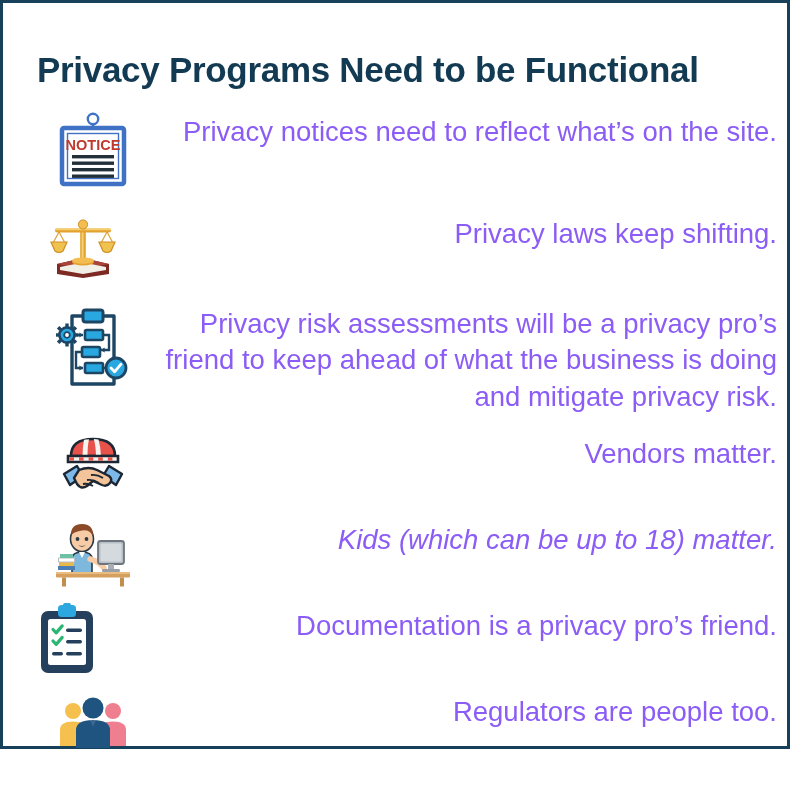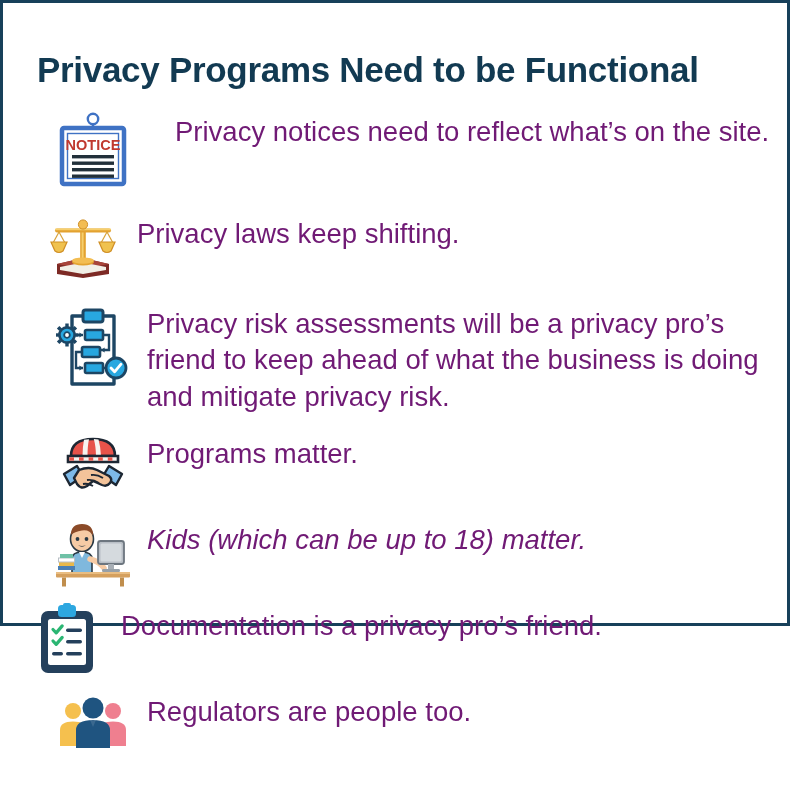--- a/index.html
+++ b/index.html
@@ -10,21 +10,21 @@
     width: 790px;
     height: 811px;
     background: #ffffff;
     font-family: "Liberation Sans", sans-serif;
     overflow: hidden;
   }
   .slide {
     position: relative;
     box-sizing: border-box;
     width: 790px;
-    height: 626px;
+    height: 749px;
     background: #ffffff;
     border: 3px solid #17405a;
     padding: 0;
   }
   .title {
     color: #123a52;
     font-family: "Liberation Sans", sans-serif;
     font-weight: bold;
     font-size: 35px;
     letter-spacing: -0.3px;
@@ -49,29 +49,30 @@
     height: 74px;
     display: flex;
     align-items: center;
     justify-content: center;
   }
   .icon-cell svg {
     display: block;
   }
   .row-text {
     flex: 1 1 auto;
-    color: #701a75;
+    color: #8b5cf6;
     font-family: "Liberation Sans", sans-serif;
     font-size: 27.5px;
     line-height: 1.33;
     padding-top: 6px;
     padding-left: 6px;
+    text-align: right;
   }
   
-  .row-notice   { margin-top: 2px; gap: 28px; }
+  .row-notice   { margin-top: 2px; }
   .row-notice .icon-cell { height: 86px; align-items: flex-start; padding-top: 4px;}
   .row-laws     { margin-top: 12px; padding-left: 32px; }
   .row-risk     { margin-top: 16px; }
   .row-risk .icon-cell { height: 110px; align-items: flex-start; padding-top: 6px;}
   .row-vendors  { margin-top: 14px; }
   .row-kids     { margin-top: 12px; font-style: italic; }
   .row-docs     { margin-top: 12px; padding-left: 16px; }
   .row-regs     { margin-top: 12px; }
 </style>
 </head>
@@ -190,21 +191,21 @@
 
           <path d="M7 40 L20 32 L26 42 L13 51 Z" fill="#7db9e8" stroke="#1d2733" stroke-width="2.4" stroke-linejoin="round"></path>
           <path d="M65 40 L52 32 L46 42 L59 51 Z" fill="#7db9e8" stroke="#1d2733" stroke-width="2.4" stroke-linejoin="round"></path>
 
           <path d="M22 36 Q32 32 40 36 L52 42 Q56 45 53 49 Q50 53 45 51 L36 47 L30 52 Q24 56 20 50 L17 44 Z" fill="#f3c39a" stroke="#1d2733" stroke-width="2.4" stroke-linejoin="round"></path>
           <path d="M34 41 Q40 40 46 44" stroke="#1d2733" stroke-width="1.8" fill="none"></path>
           <path d="M30 46 Q36 45 42 49" stroke="#1d2733" stroke-width="1.8" fill="none"></path>
           <path d="M26 50 Q31 49 36 52" stroke="#1d2733" stroke-width="1.8" fill="none"></path>
         </svg>
       </span>
-      <span class="row-text">Programs matter.</span>
+      <span class="row-text">Vendors matter.</span>
     </li>
 
     <li class="row row-kids">
       <span class="icon-cell">
         <svg width="74" height="68" viewBox="0 0 74 68">
 
           <ellipse cx="26" cy="20" rx="11.5" ry="12.5" fill="#f6cba5" stroke="#2b3a45" stroke-width="1.6"></ellipse>
           <path d="M14.8 16 Q15 5 26 5 Q37.4 5 37.2 17 Q34 10.5 26 11.5 Q18.5 12.5 14.8 16 Z" fill="#8b4a28"></path>
           <circle cx="21.5" cy="20" r="1.9" fill="#2b3a45"></circle>
           <circle cx="30.5" cy="20" r="1.9" fill="#2b3a45"></circle>

